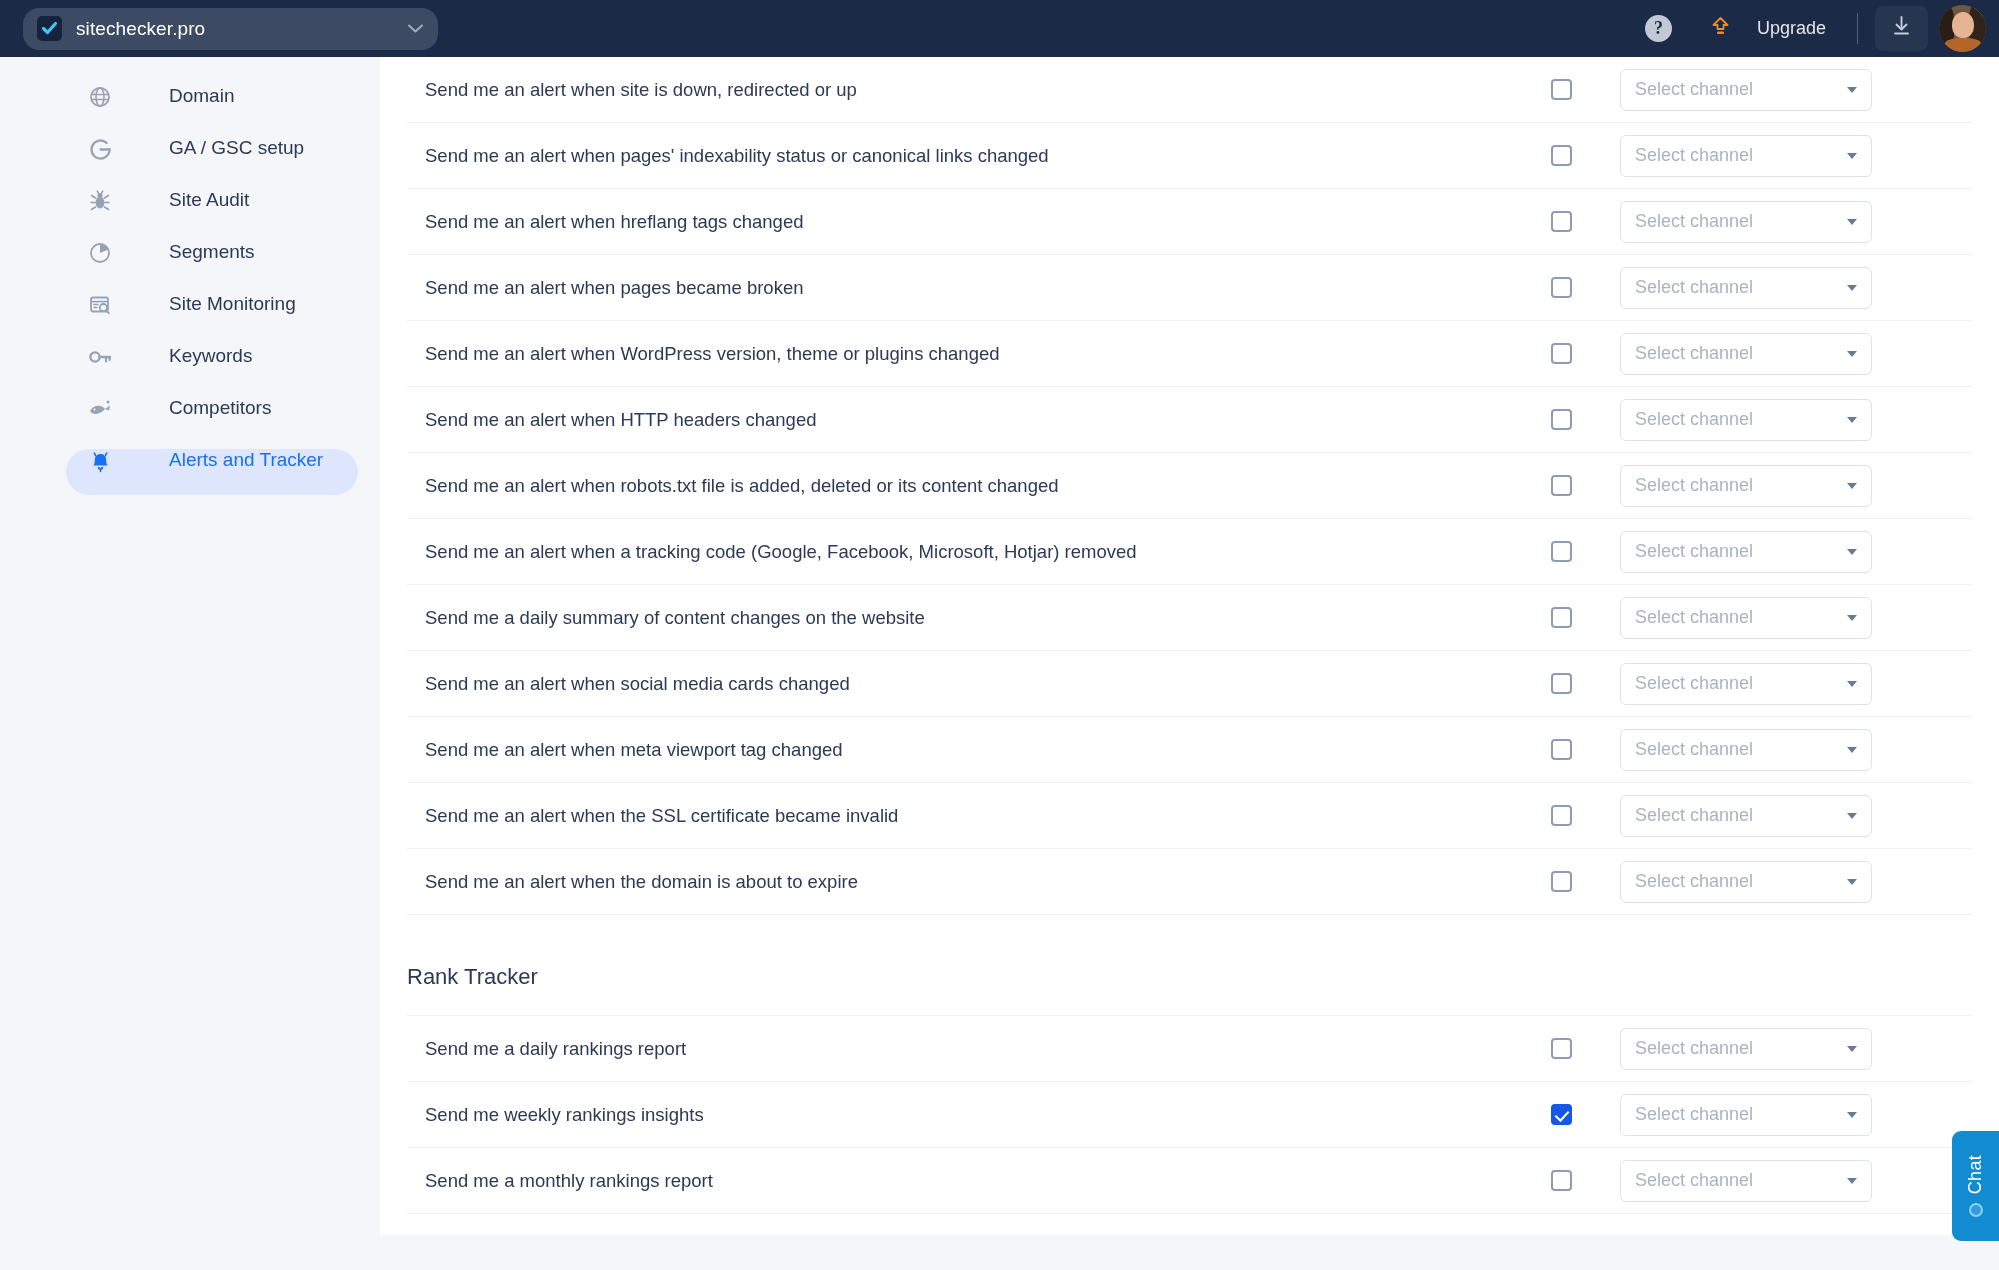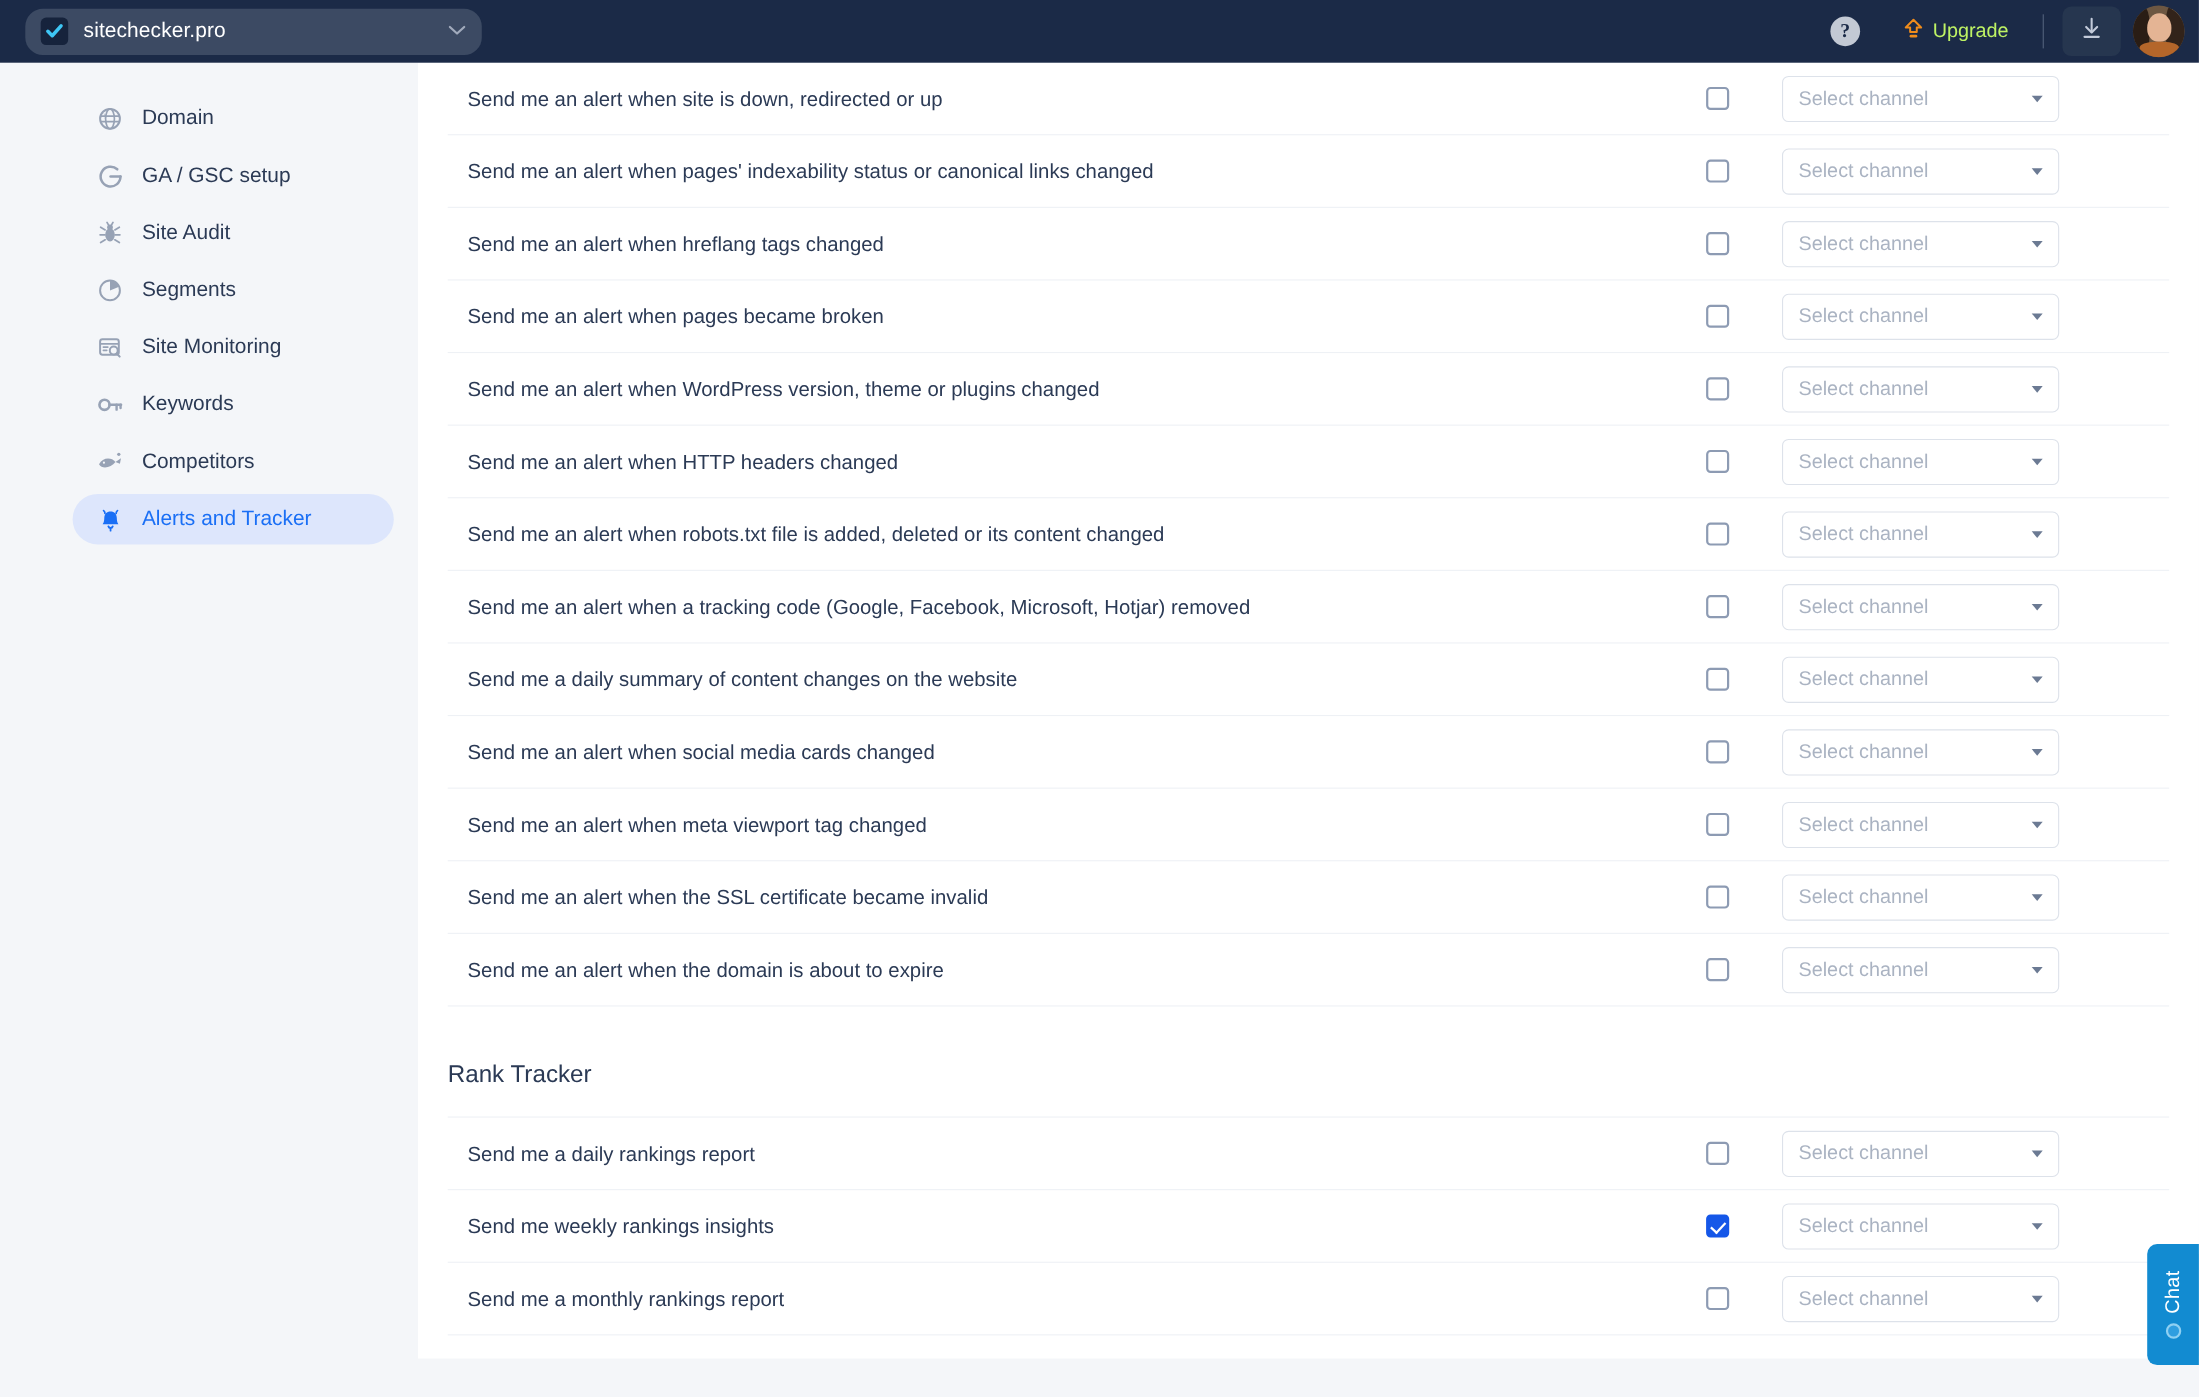--- a/index.html
+++ b/index.html
@@ -53,23 +53,23 @@
   .help-icon {
     width: 27px; height: 27px; border-radius: 50%;
     background: #c3c9d4;
     color: #1b2a47;
     font-size: 18px; font-weight: bold;
     display: flex; align-items: center; justify-content: center;
     cursor: pointer;
     font-family: "Liberation Serif", serif;
   }
   .upgrade {
-    display: flex; align-items: center; gap: 8px;
+    display: flex; align-items: center; gap: 27px;
     margin-left: 39px;
-    color: #bef264;
+    color: #e5e5e5;
     font-size: 18px;
     cursor: pointer;
     white-space: nowrap;
   }
   .vdivider {
     width: 1px; height: 31px;
     background: #53617c;
     margin-left: 31px;
   }
   .dl-btn {
@@ -97,29 +97,30 @@
 
   
   .sidebar {
     position: absolute; top: 57px; left: 0;
     width: 380px; height: 1213px;
     background: #f4f6f9;
     padding-top: 22px;
     z-index: 10;
   }
   .nav-item {
-    display: flex; align-items: center;
+    display: flex; 
     height: 46px;
     margin: 6px 22px 6px 66px;
     padding-left: 22px;
     border-radius: 24px;
     cursor: pointer;
     color: #2b3a55;
     font-size: 19px;
     white-space: nowrap;
+    gap: 40px;
   }
   .nav-item .ic {
     width: 24px; height: 24px;
     margin-right: 17px;
     display: flex; align-items: center; justify-content: center;
     flex: 0 0 auto;
   }
   .nav-item.active {
     background: #dde6fc;
     color: #1a6ff5;

